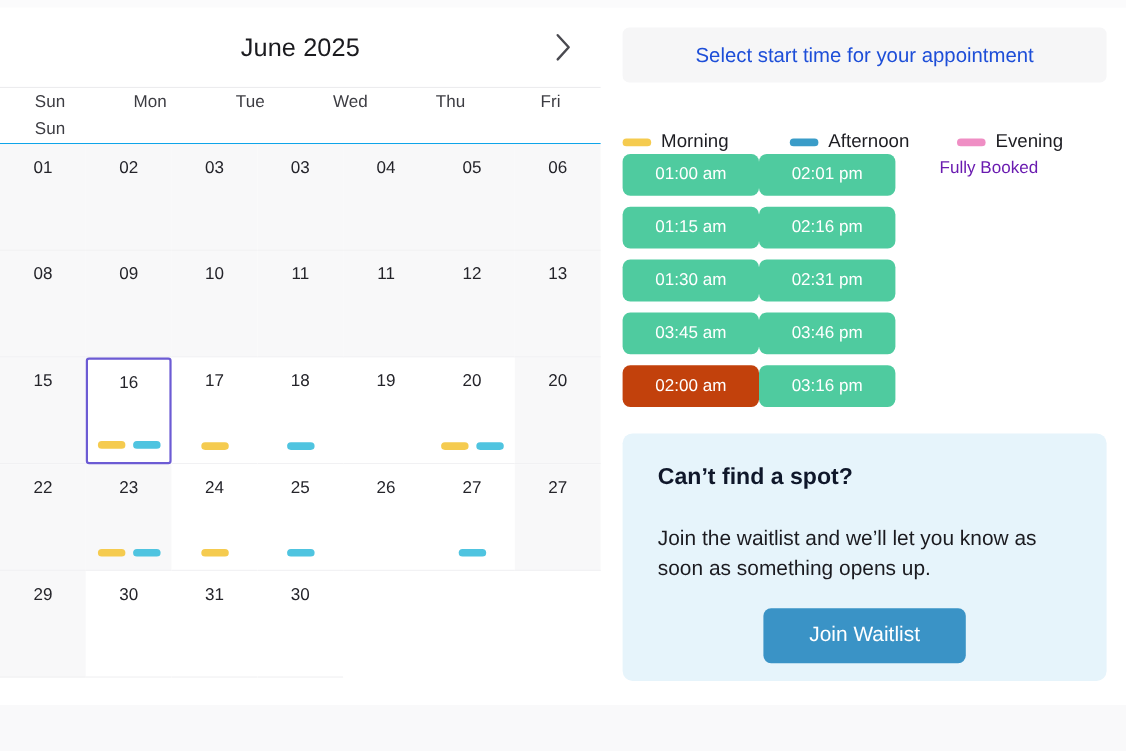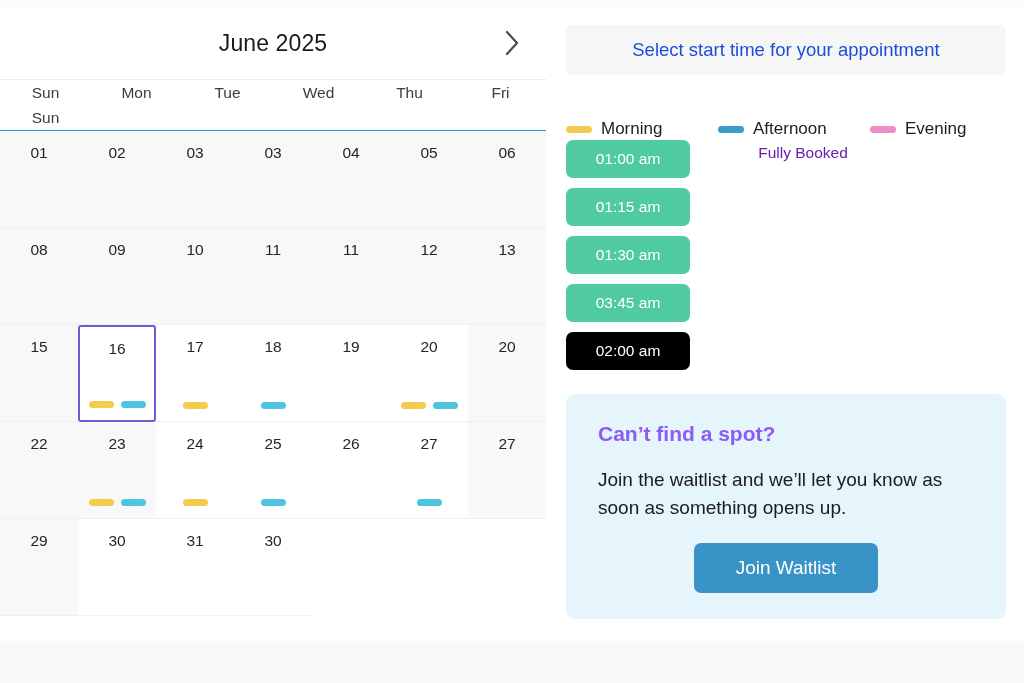--- a/index.html
+++ b/index.html
@@ -158,21 +158,20 @@
   .legend-label {
     font-size: 17px;
     color: #1d1d22;
   }
 
   .slot-columns {
     position: absolute;
     left: 6px; top: 133px;
     width: 452px;
     display: flex;
-    gap: 28px;
   }
   .slot-col { width: 124px; display: flex; flex-direction: column; gap: 10px; }
   .slot-col.evening { width: 160px; padding-top: 4px; }
   .slot-btn {
     height: 38px;
     border-radius: 7px;
     background: #4fcb9f;
     color: #ffffff;
     font-size: 15.5px;
     display: flex;
@@ -195,22 +194,22 @@
     left: 6px; top: 387px;
     width: 440px;
     height: 225px;
     background: #e6f4fb;
     border-radius: 9px;
     padding: 28px 32px 0 32px;
   }
   .wl-title {
     font-size: 21px;
     font-weight: bold;
-    color: #8b5cf6;
-    margin-bottom: 20px;
+    color: #0f172a;
+    margin-bottom: 30px;
   }
   .wl-body {
     font-size: 19px;
     color: #1b1b20;
     line-height: 1.45;
     max-width: 382px;
   }
   .wl-btn-wrap { display: flex; justify-content: center; margin-top: 22px; }
   .wl-btn {
     background: #3a93c6;
@@ -407,21 +406,28 @@
         <span class="legend-label">Evening</span>
       </div>
     </div>
 
     <div class="slot-columns">
       <div class="slot-col" id="col-morning">
           <button class="slot-btn" style="background: rgb(79, 203, 159);">01:00 am</button>
           <button class="slot-btn" style="background: rgb(79, 203, 159);">01:15 am</button>
           <button class="slot-btn" style="background: rgb(79, 203, 159);">01:30 am</button>
           <button class="slot-btn" style="background: rgb(79, 203, 159);">03:45 am</button>
-          <button class="slot-btn" style="background: #000000;">02:00 am</button>
+          <button class="slot-btn" style="background: #c2410c;">02:00 am</button>
+        </div>
+      <div class="slot-col" id="col-afternoon">
+          <button class="slot-btn" style="background: rgb(79, 203, 159);">02:01 pm</button>
+          <button class="slot-btn" style="background: rgb(79, 203, 159);">02:16 pm</button>
+          <button class="slot-btn" style="background: rgb(79, 203, 159);">02:31 pm</button>
+          <button class="slot-btn" style="background: rgb(79, 203, 159);">03:46 pm</button>
+          <button class="slot-btn" style="background: rgb(79, 203, 159);">03:16 pm</button>
         </div>
       <div class="slot-col evening">
         <div class="fully-booked" style="color: rgb(106, 27, 176);">Fully Booked</div>
       </div>
     </div>
 
     <div class="waitlist" style="background: rgb(230, 244, 251);">
       <div class="wl-title">Can’t find a spot?</div>
       <div class="wl-body">Join the waitlist and we’ll let you know as soon as something opens up.</div>
       <div class="wl-btn-wrap">

